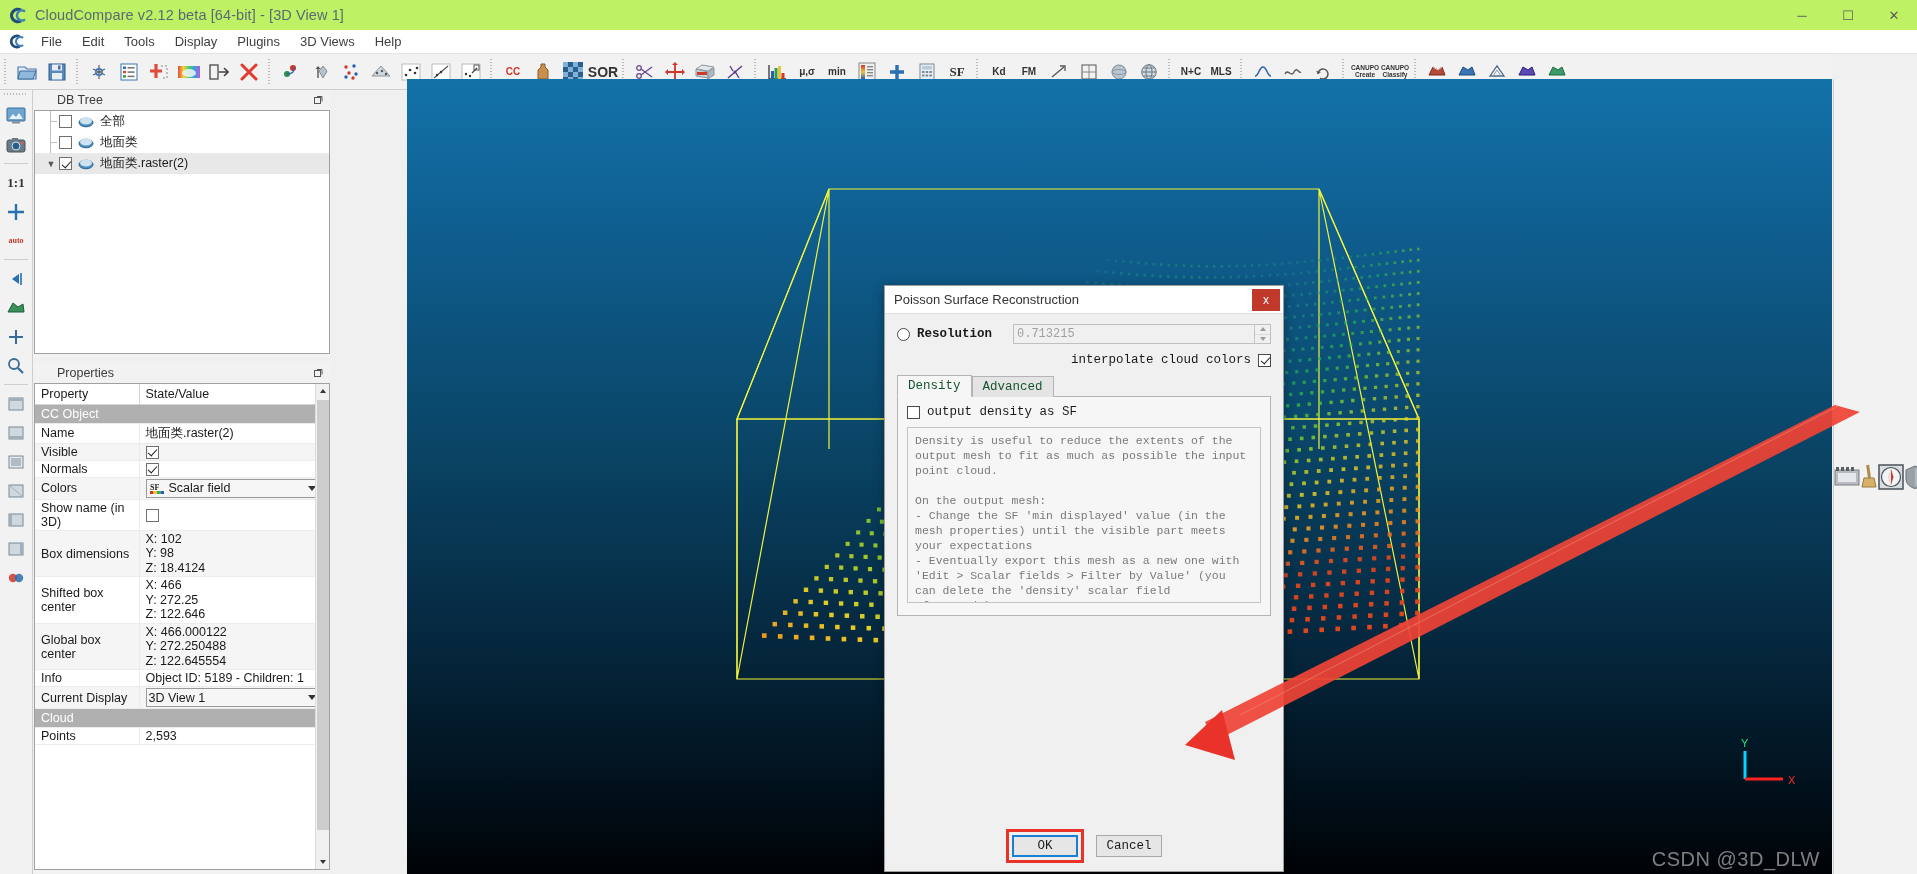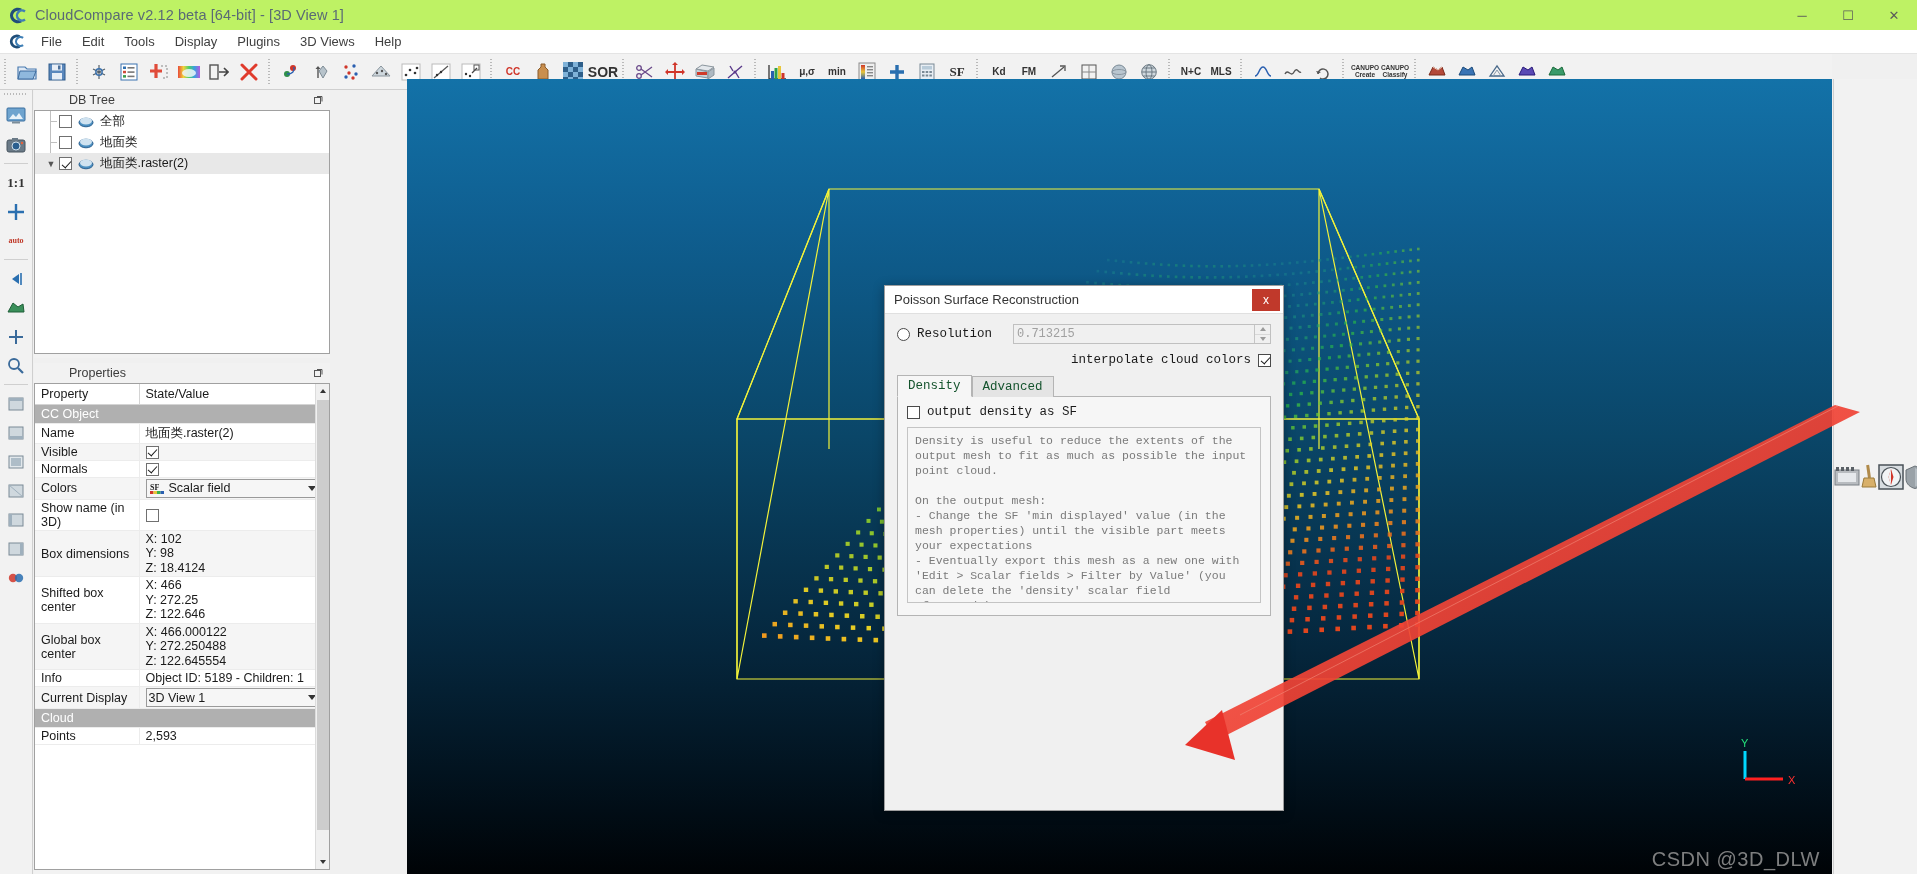--- a/index.html
+++ b/index.html
@@ -100,21 +100,20 @@
 
   
   .dock {
     position: absolute;
     background: #f2f2f2;
   }
   .dock-title {
     height: 20px; display: flex; align-items: center;
     font-size: 12.5px; color: #3c3c3c; padding-left: 23px;
     background: #f2f2f2;
-    margin-left: 12px;
   }
   .dock-title .float-btn {
     margin-left: auto; margin-right: 6px; width: 12px; height: 12px;
     position: relative;
   }
   .dock-body {
     background: #ffffff; border: 1px solid #a0a0a0;
   }
 
   
@@ -241,21 +240,21 @@
     margin: 1px 0 2px 0; letter-spacing: .5px;
   }
   .rgrip2 {
     width: 62px; height: 6px; margin: 3px 0;
     background-image: repeating-linear-gradient(to right, #b9b9b9 0 1px, transparent 1px 3px);
     background-size: 100% 2px; background-position: 0 1px; background-repeat: repeat-x;
   }
 
   
   #dialog {
-    position: absolute; left: 884px; top: 285px; width: 400px; height: 526px;
+    position: absolute; left: 884px; top: 285px; width: 400px; height: 587px;
     background: #f0f0f0;
     border: 1px solid #9e9e9e;
     box-shadow: 0 2px 10px rgba(0,0,0,.35);
   }
   #dialog .dlg-title {
     height: 28px; background: #ffffff;
     display: flex; align-items: center;
     font-size: 13px; color: #333;
     padding-left: 9px;
     border-bottom: 1px solid #e0e0e0;
@@ -275,21 +274,21 @@
     background: #fff; margin-right: 7px; position: relative; flex: none;
   }
   .radio.checked::after {
     content: ''; position: absolute; left: 2.5px; top: 2.5px;
     width: 5px; height: 5px; background: #1a1a1a; border-radius: 50%;
   }
   .radio-label {
     font-family: "Liberation Mono", monospace; font-size: 12.5px; color: #1a1a1a;
     width: 96px; flex: none;
   }
-  .radio-label.dim { color: #1a1a1a; }
+  .radio-label.dim { color: #1a1a1a; font-weight: bold; }
   .spin {
     flex: 1; height: 20px; display: flex; border: 1px solid #767676; background: #fff;
   }
   .spin.disabled { border-color: #c0c0c0; background: #f0f0f0; }
   .spin input {
     flex: 1; border: none; outline: none; background: transparent;
     font-family: "Liberation Mono", monospace; font-size: 12px; color: #1a1a1a;
     padding-left: 3px;
   }
   .spin.disabled input { color: #a0a0a0; }
@@ -2604,20 +2603,26 @@
           <span>output density as SF</span>
         </div>
         <div class="desc-box">Density is useful to reduce the extents of the output mesh to fit as much as possible the input point cloud.
 
 On the output mesh:
 - Change the SF 'min displayed' value (in the mesh properties) until the visible part meets your expectations
 - Eventually export this mesh as a new one with 'Edit &gt; Scalar fields &gt; Filter by Value' (you can delete the 'density' scalar field afterwards)</div>
       </div>
 
     </div>
+    <div class="dlg-buttons">
+      <span class="btn-wrap-hl">
+        <span class="btn default">OK</span>
+      </span>
+      <span class="btn">Cancel</span>
+    </div>
   </div>
 
   <svg id="annot-arrow">
     <defs>
       <linearGradient id="arrGrad" x1="0" y1="0" x2="1" y2="1">
         <stop offset="0" stop-color="#ff5b4d"></stop>
         <stop offset="1" stop-color="#e02a1d"></stop>
       </linearGradient>
     </defs>
     <path d="M1835,405 L1860,412 L1215,741 L1205,722 Z" fill="url(#arrGrad)" opacity="0.92"></path>

